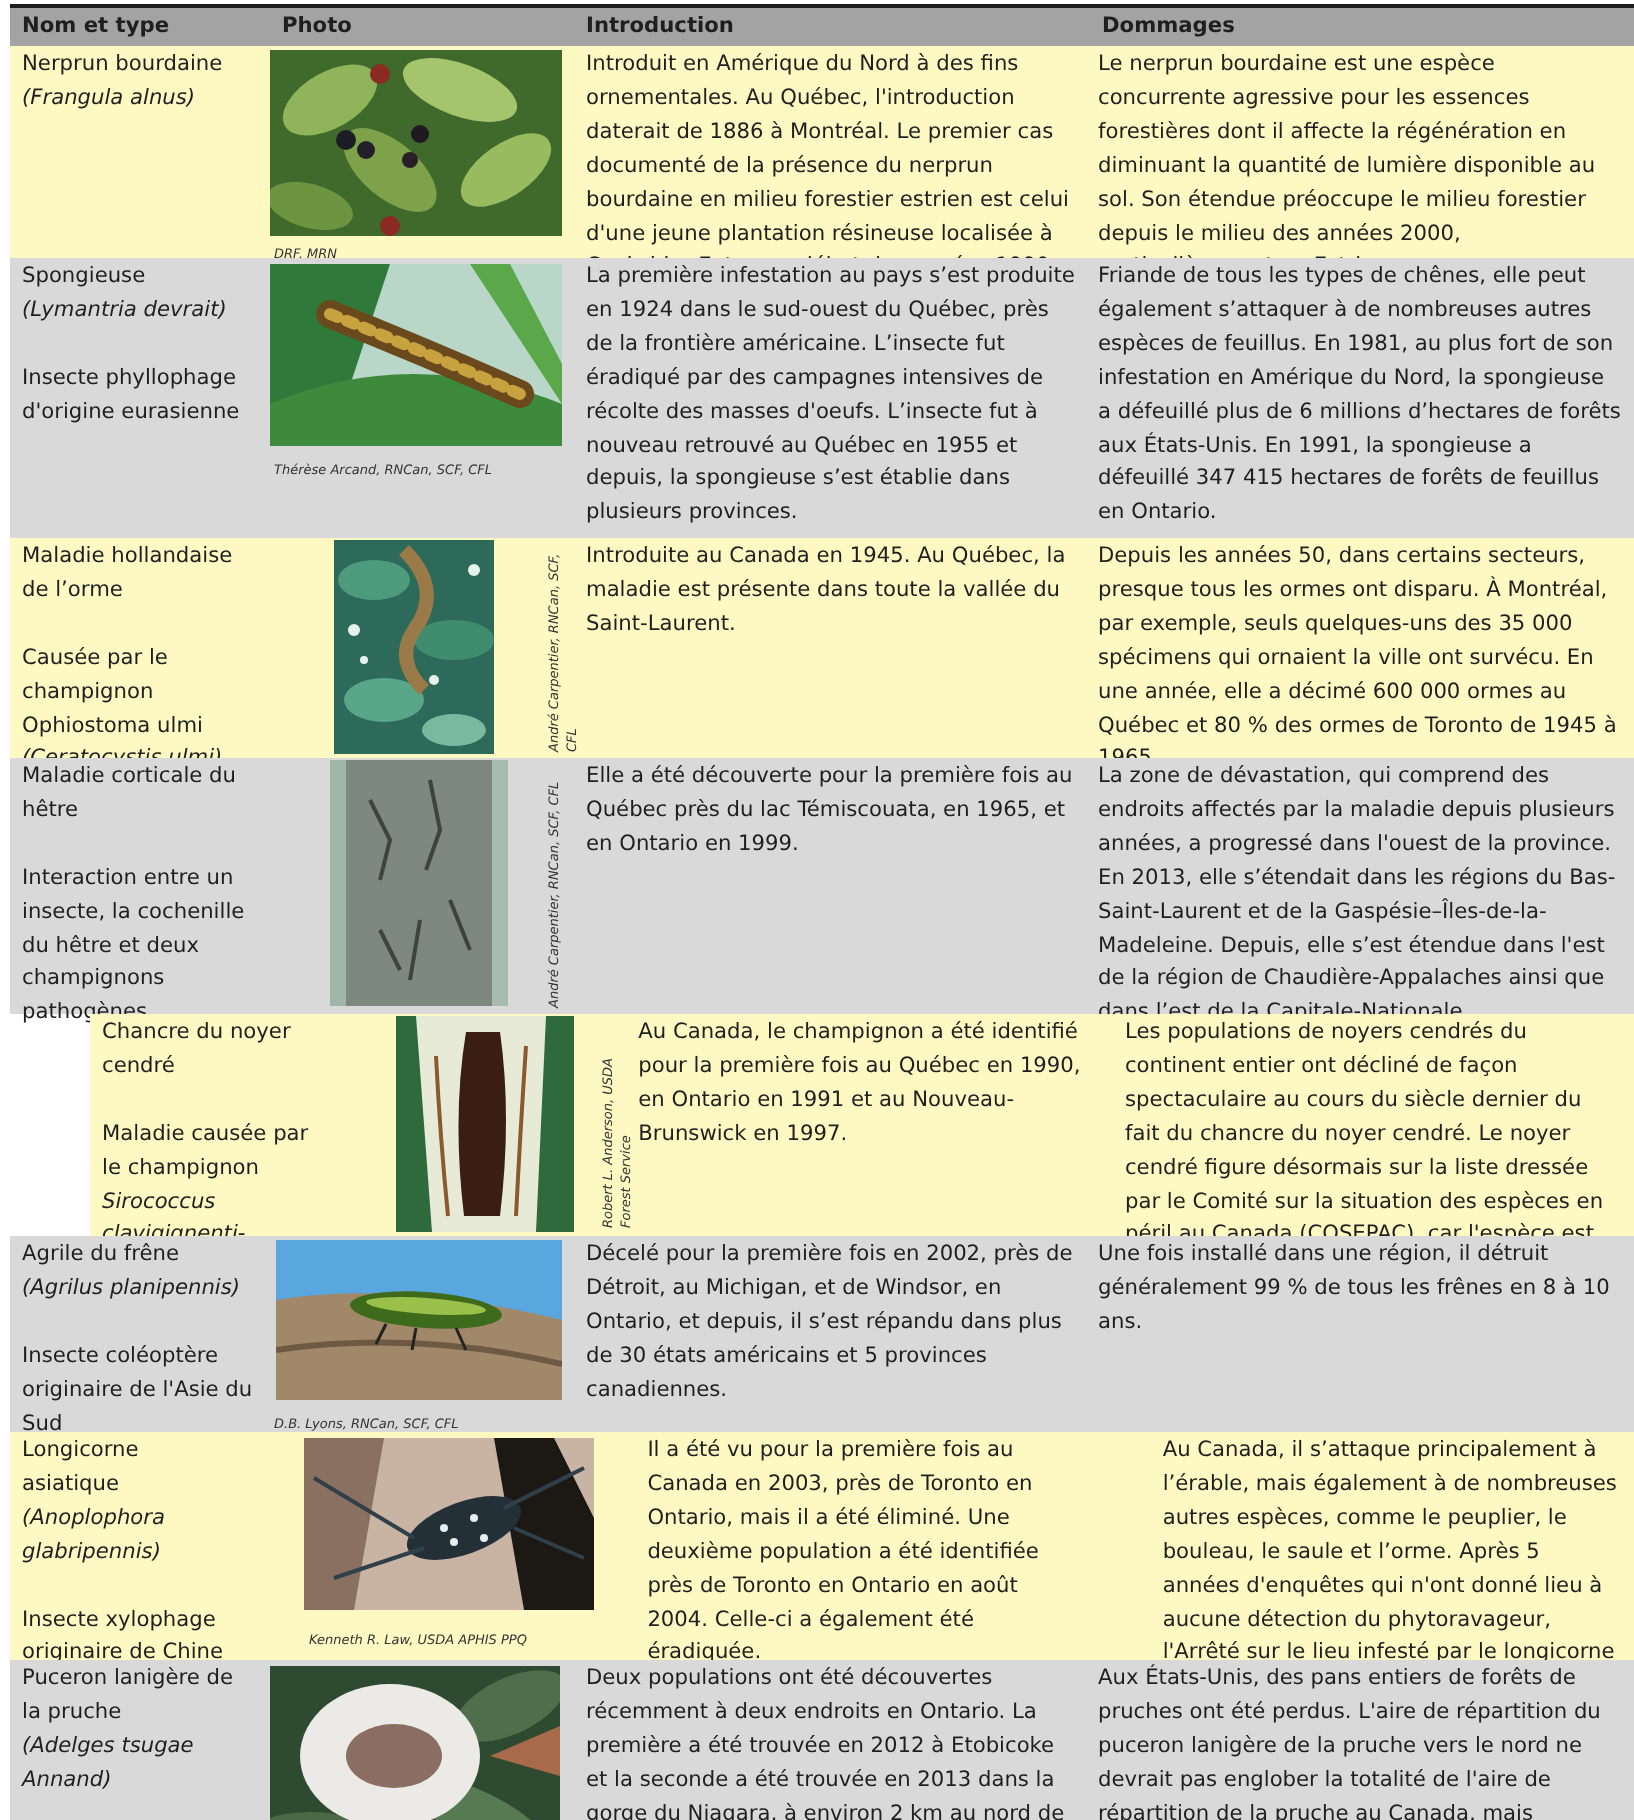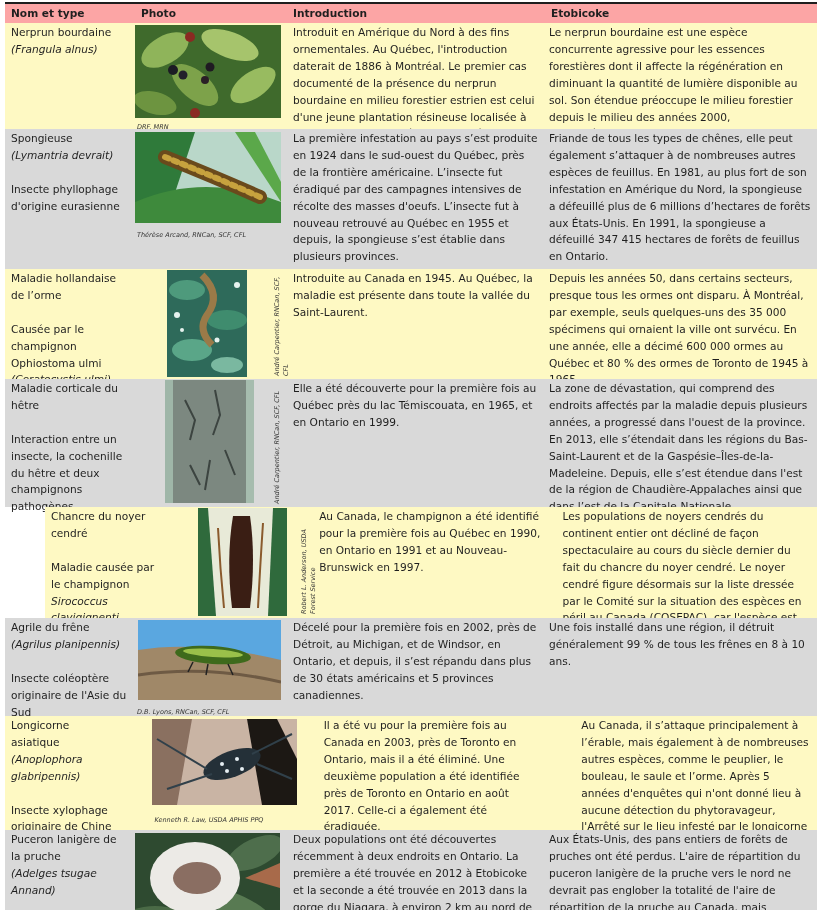--- a/index.html
+++ b/index.html
@@ -1,19 +1,19 @@
 <!DOCTYPE html>
 <html><head>
 <meta charset="utf-8">
 <style>
   html, body { margin: 0; padding: 0; background: #ffffff; }
   body { width: 817px; height: 910px; overflow: hidden; font-family: "DejaVu Sans", sans-serif; }
   .table { position: absolute; left: 5px; top: 2px; width: 812px; border-top: 2px solid #1e1e1e; border-bottom: 2px solid #1e1e1e; }
   .row { display: flex; position: relative; }
-  .row.header { background: #fca5a5; height: 19px; color: #ffffff; font-weight: bold; font-size: 11.5px; }
+  .row.header { background: #a3a3a3; height: 19px; color: #ffffff; font-weight: bold; font-size: 11.5px; }
   .row.header .cell { padding: 2px 6px 0 6px; line-height: 15px; }
   .row.alt { background: #d9d9d9; }
   .row.plain { background: #fef9c3; }
   .cell { box-sizing: border-box; padding: 1px 6px 0 6px; font-size: 10.6px; line-height: 16.9px; color: #1f1f1f; }
   .c-name { width: 130px; }
   .c-photo { width: 152px; position: relative; padding: 0; }
   .c-intro { width: 258px; }
   .c-dmg { width: 272px; padding-left: 4px; }
   .it { font-style: italic; }
   .gap { display: block; height: 16.9px; }
@@ -23,21 +23,21 @@
 </style>
 </head>
 <body>
 
 <div class="table">
 
   <div class="row header">
     <div class="cell c-name">Nom et type</div>
     <div class="cell c-photo" style="padding-left:6px;">Photo</div>
     <div class="cell c-intro">Introduction</div>
-    <div class="cell c-dmg">Etobicoke</div>
+    <div class="cell c-dmg">Dommages</div>
   </div>
 
   <div class="row plain" style="height:106px;">
     <div class="cell c-name">
       <div>Nerprun bourdaine</div>
       <div class="it">(Frangula alnus)</div>
     </div>
     <div class="cell c-photo">
       <div class="photo" style="left:0;top:2px;width:146px;height:93px;">
         <svg width="146" height="93" viewBox="0 0 146 93">
@@ -197,21 +197,21 @@
           <ellipse cx="80" cy="45" rx="30" ry="13" fill="#243038" transform="rotate(-20 80 45)"></ellipse>
           <circle cx="70" cy="45" r="2" fill="#e6eef2"></circle>
             <circle cx="85" cy="40" r="2" fill="#e6eef2"></circle>
           <circle cx="90" cy="50" r="2" fill="#e6eef2"></circle>
             <circle cx="75" cy="52" r="2" fill="#e6eef2"></circle>
           <path d="M55 50 L5 20 M60 55 L15 70 M100 35 L140 15 M105 45 L140 60" stroke="#30404a" stroke-width="2"></path>
         </svg>
       </div>
       <div class="credit" style="left:2px;top:96px;">Kenneth R. Law, USDA APHIS PPQ</div>
     </div>
-    <div class="cell c-intro">Il a été vu pour la première fois au Canada en 2003, près de Toronto en Ontario, mais il a été éliminé. Une deuxième population a été identifiée près de Toronto en Ontario en août 2017. Celle-ci a également été éradiquée.</div>
+    <div class="cell c-intro">Il a été vu pour la première fois au Canada en 2003, près de Toronto en Ontario, mais il a été éliminé. Une deuxième population a été identifiée près de Toronto en Ontario en août 2004. Celle-ci a également été éradiquée.</div>
     <div class="cell c-dmg">Au Canada, il s’attaque principalement à l’érable, mais également à de nombreuses autres espèces, comme le peuplier, le bouleau, le saule et l’orme. Après 5 années d'enquêtes qui n'ont donné lieu à aucune détection du phytoravageur, l'Arrêté sur le lieu infesté par le longicorne asiatique a été abrogé en date du 9 juin 2020.</div>
   </div>
 
   <div class="row alt" style="height:122px;">
     <div class="cell c-name">
       <div>Puceron lanigère de la pruche</div>
       <div class="it">(Adelges tsugae Annand)</div>
       <span class="gap"></span>
       <div>Insecte originaire d'Asie et de l'ouest de l'Amérique du Nord</div>
     </div>

